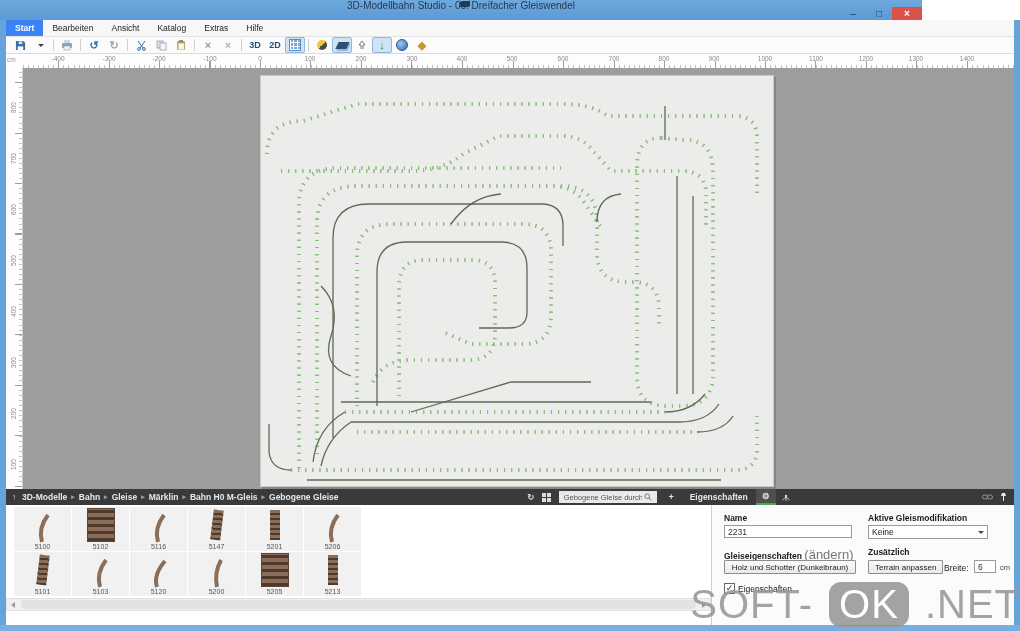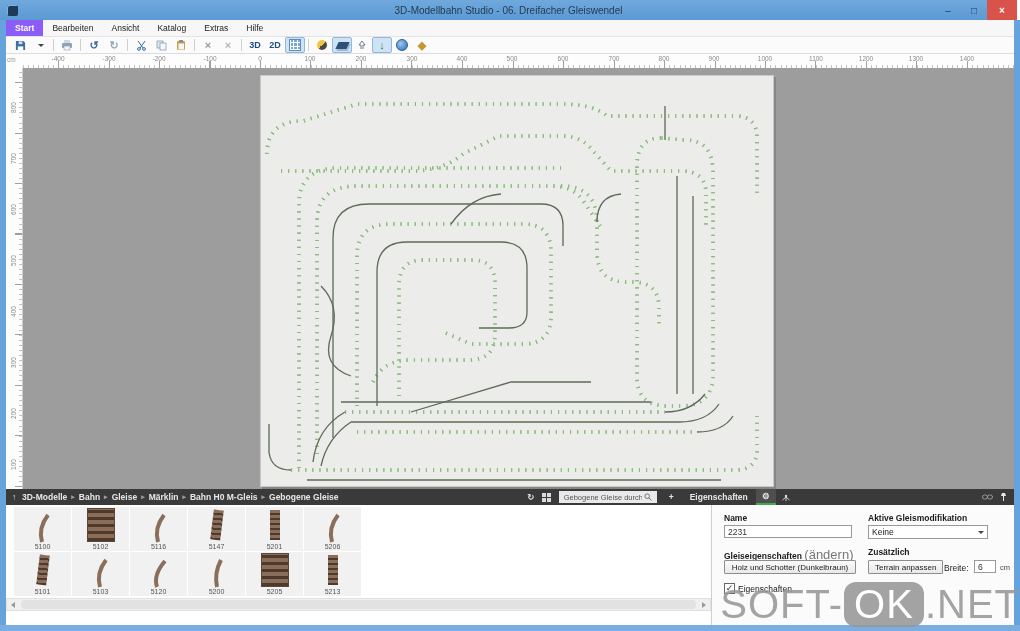--- a/index.html
+++ b/index.html
@@ -1,35 +1,35 @@
 <!DOCTYPE html>
 <html><head>
 <meta charset="utf-8">
 <style>
   html,body{margin:0;padding:0;background:#d8d8d8;font-family:"Liberation Sans",sans-serif;}
   .win{position:relative;width:1020px;height:631px;background:#fff;overflow:hidden;
        font-family:"Liberation Sans",sans-serif;-webkit-font-smoothing:antialiased;}
   
-  .titlebar{position:absolute;left:0;top:0;width:1017px;height:20px;background:linear-gradient(#6fa8dc,#5b9ad4);
-            display:flex;align-items:center;}
+  .titlebar{position:absolute;left:0;top:0;width:922px;height:20px;background:linear-gradient(#6fa8dc,#5b9ad4);
+            display:flex;align-items:center;flex-direction:column;}
   .frameL{position:absolute;left:0;top:20px;width:6px;height:611px;background:#66a3da;}
   .frameR{position:absolute;left:1014px;top:20px;width:6px;height:611px;background:#66a3da;}
   .frameB{position:absolute;left:0;top:625px;width:1020px;height:6px;background:#78aee2;}
   .appicon{width:11px;height:11px;margin-left:7px;background:#1d3b57;border-radius:2px;
            box-shadow:inset 1px 1px 0 #7fb3e0;}
   .wtitle{position:absolute;left:0;right:0;text-align:center;font-size:10px;color:#233a50;}
   .wctrls{margin-left:auto;display:flex;align-items:center;height:100%;}
   .wbtn{width:26px;height:100%;display:flex;align-items:center;justify-content:center;
         font-size:10px;color:#1d3b57;}
   .wbtn.close{background:#d9534a;color:#fff;width:30px;font-weight:bold;}
   
   .menubar{position:absolute;left:6px;top:20px;width:1008px;height:16px;background:#f7f7f7;
            border-bottom:1px solid #e3e3e3;display:flex;align-items:stretch;font-size:8.5px;color:#222;}
   .mitem{padding:0 9px;display:flex;align-items:center;}
-  .mitem.active{background:#8b5cf6;color:#fff;font-weight:bold;text-align:right;}
+  .mitem.active{background:#3b82f6;color:#fff;font-weight:bold;text-align:right;}
   
   .toolbar{position:absolute;left:6px;top:37px;width:1008px;height:17px;background:#fbfbfb;
            border-bottom:1px solid #dcdcdc;display:flex;align-items:center;padding-left:4px;box-sizing:border-box;}
   .tsep{width:1px;height:12px;background:#d0d0d0;margin:0 3px;}
   .tbtn{height:14px;min-width:16px;display:flex;align-items:center;justify-content:center;
         border:1px solid transparent;border-radius:2px;font-size:9px;color:#1f4e79;font-weight:bold;padding:0 1px;}
   .tbtn.pressed{background:#cfe3f6;border-color:#8fb8dd;}
   .tbtn .uglyph{font-weight:bold;font-size:11px;line-height:10px;}
   .caret{width:0;height:0;border-left:3px solid transparent;border-right:3px solid transparent;
          border-top:3px solid #444;margin-left:2px;}
@@ -103,21 +103,21 @@
   .pselect{background:#fff;border:1px solid #9a9a9a;height:14px;display:flex;align-items:center;
            padding:0 3px;box-sizing:border-box;justify-content:space-between;}
   .pbtn{background:linear-gradient(#fafafa,#e9e9e9);border:1px solid #8d8d8d;height:14px;display:inline-flex;
         align-items:center;justify-content:center;padding:0 6px;font-size:8px;color:#222;box-sizing:border-box;border-radius:1px;}
   .chk{width:9px;height:9px;border:1px solid #666;background:#fff;display:inline-flex;align-items:center;
        justify-content:center;font-size:9px;line-height:9px;color:#2a2a2a;margin-right:3px;}
   .abs{position:absolute;}
   
   .watermark{position:absolute;right:0;bottom:4px;display:flex;align-items:flex-end;z-index:50;
              font-size:40px;color:rgba(150,150,150,.88);letter-spacing:1px;}
-  .wm-ok{background:rgba(150,150,150,.88);color:#fff;border-radius:12px;padding:0 10px;margin:0 1px;}
+  .wm-ok{background:rgba(150,150,150,.88);color:#fff;border-radius:12px;padding:0 10px;margin:0 16px;}
 </style>
 </head>
 <body>
 
 <div class="win">
 
   <div class="titlebar">
     <div class="appicon"></div>
     <div class="wtitle">3D-Modellbahn Studio - 06. Dreifacher Gleiswendel</div>
     <div class="wctrls">

